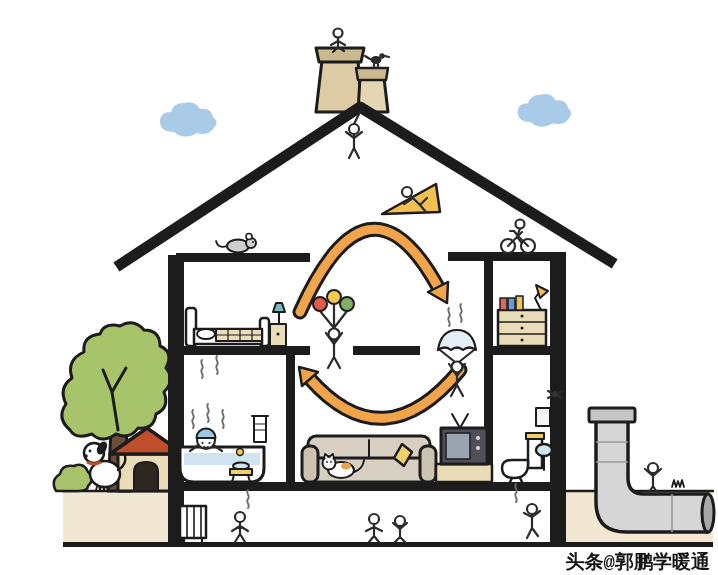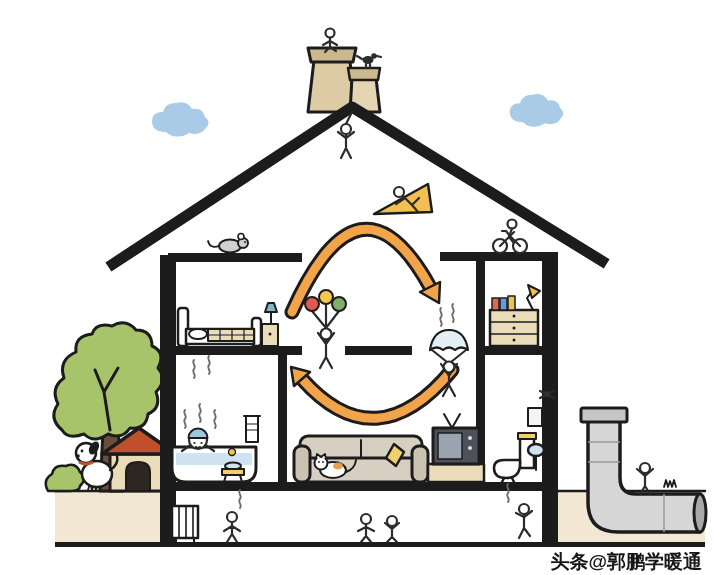--- a/index.html
+++ b/index.html
@@ -1,17 +1,17 @@
 <!DOCTYPE html>
 <html><head>
 <meta charset="utf-8">
 <style>
   html,body{margin:0;padding:0;background:#ffffff;}
   .stage{position:relative;width:710px;height:575px;background:#ffffff;overflow:hidden;
-         font-family:Liberation Sans, sans-serif;}
+         font-family:Liberation Mono, monospace;padding-left:8px;}
   svg{display:block}
   .fig{stroke:#2b2b2b;stroke-width:2.2;fill:none;stroke-linecap:round;stroke-linejoin:round}
   .head{fill:#ffffff;stroke:#2b2b2b;stroke-width:2.2}
   .ol{stroke:#1c1c1c;stroke-linecap:round;stroke-linejoin:round}
   .sq{stroke:#6b6b6b;stroke-width:1.8;fill:none;stroke-linecap:round}
   .wm{font-weight:bold;font-size:19px;fill:#161616}
 </style>
 </head>
 <body>
 

